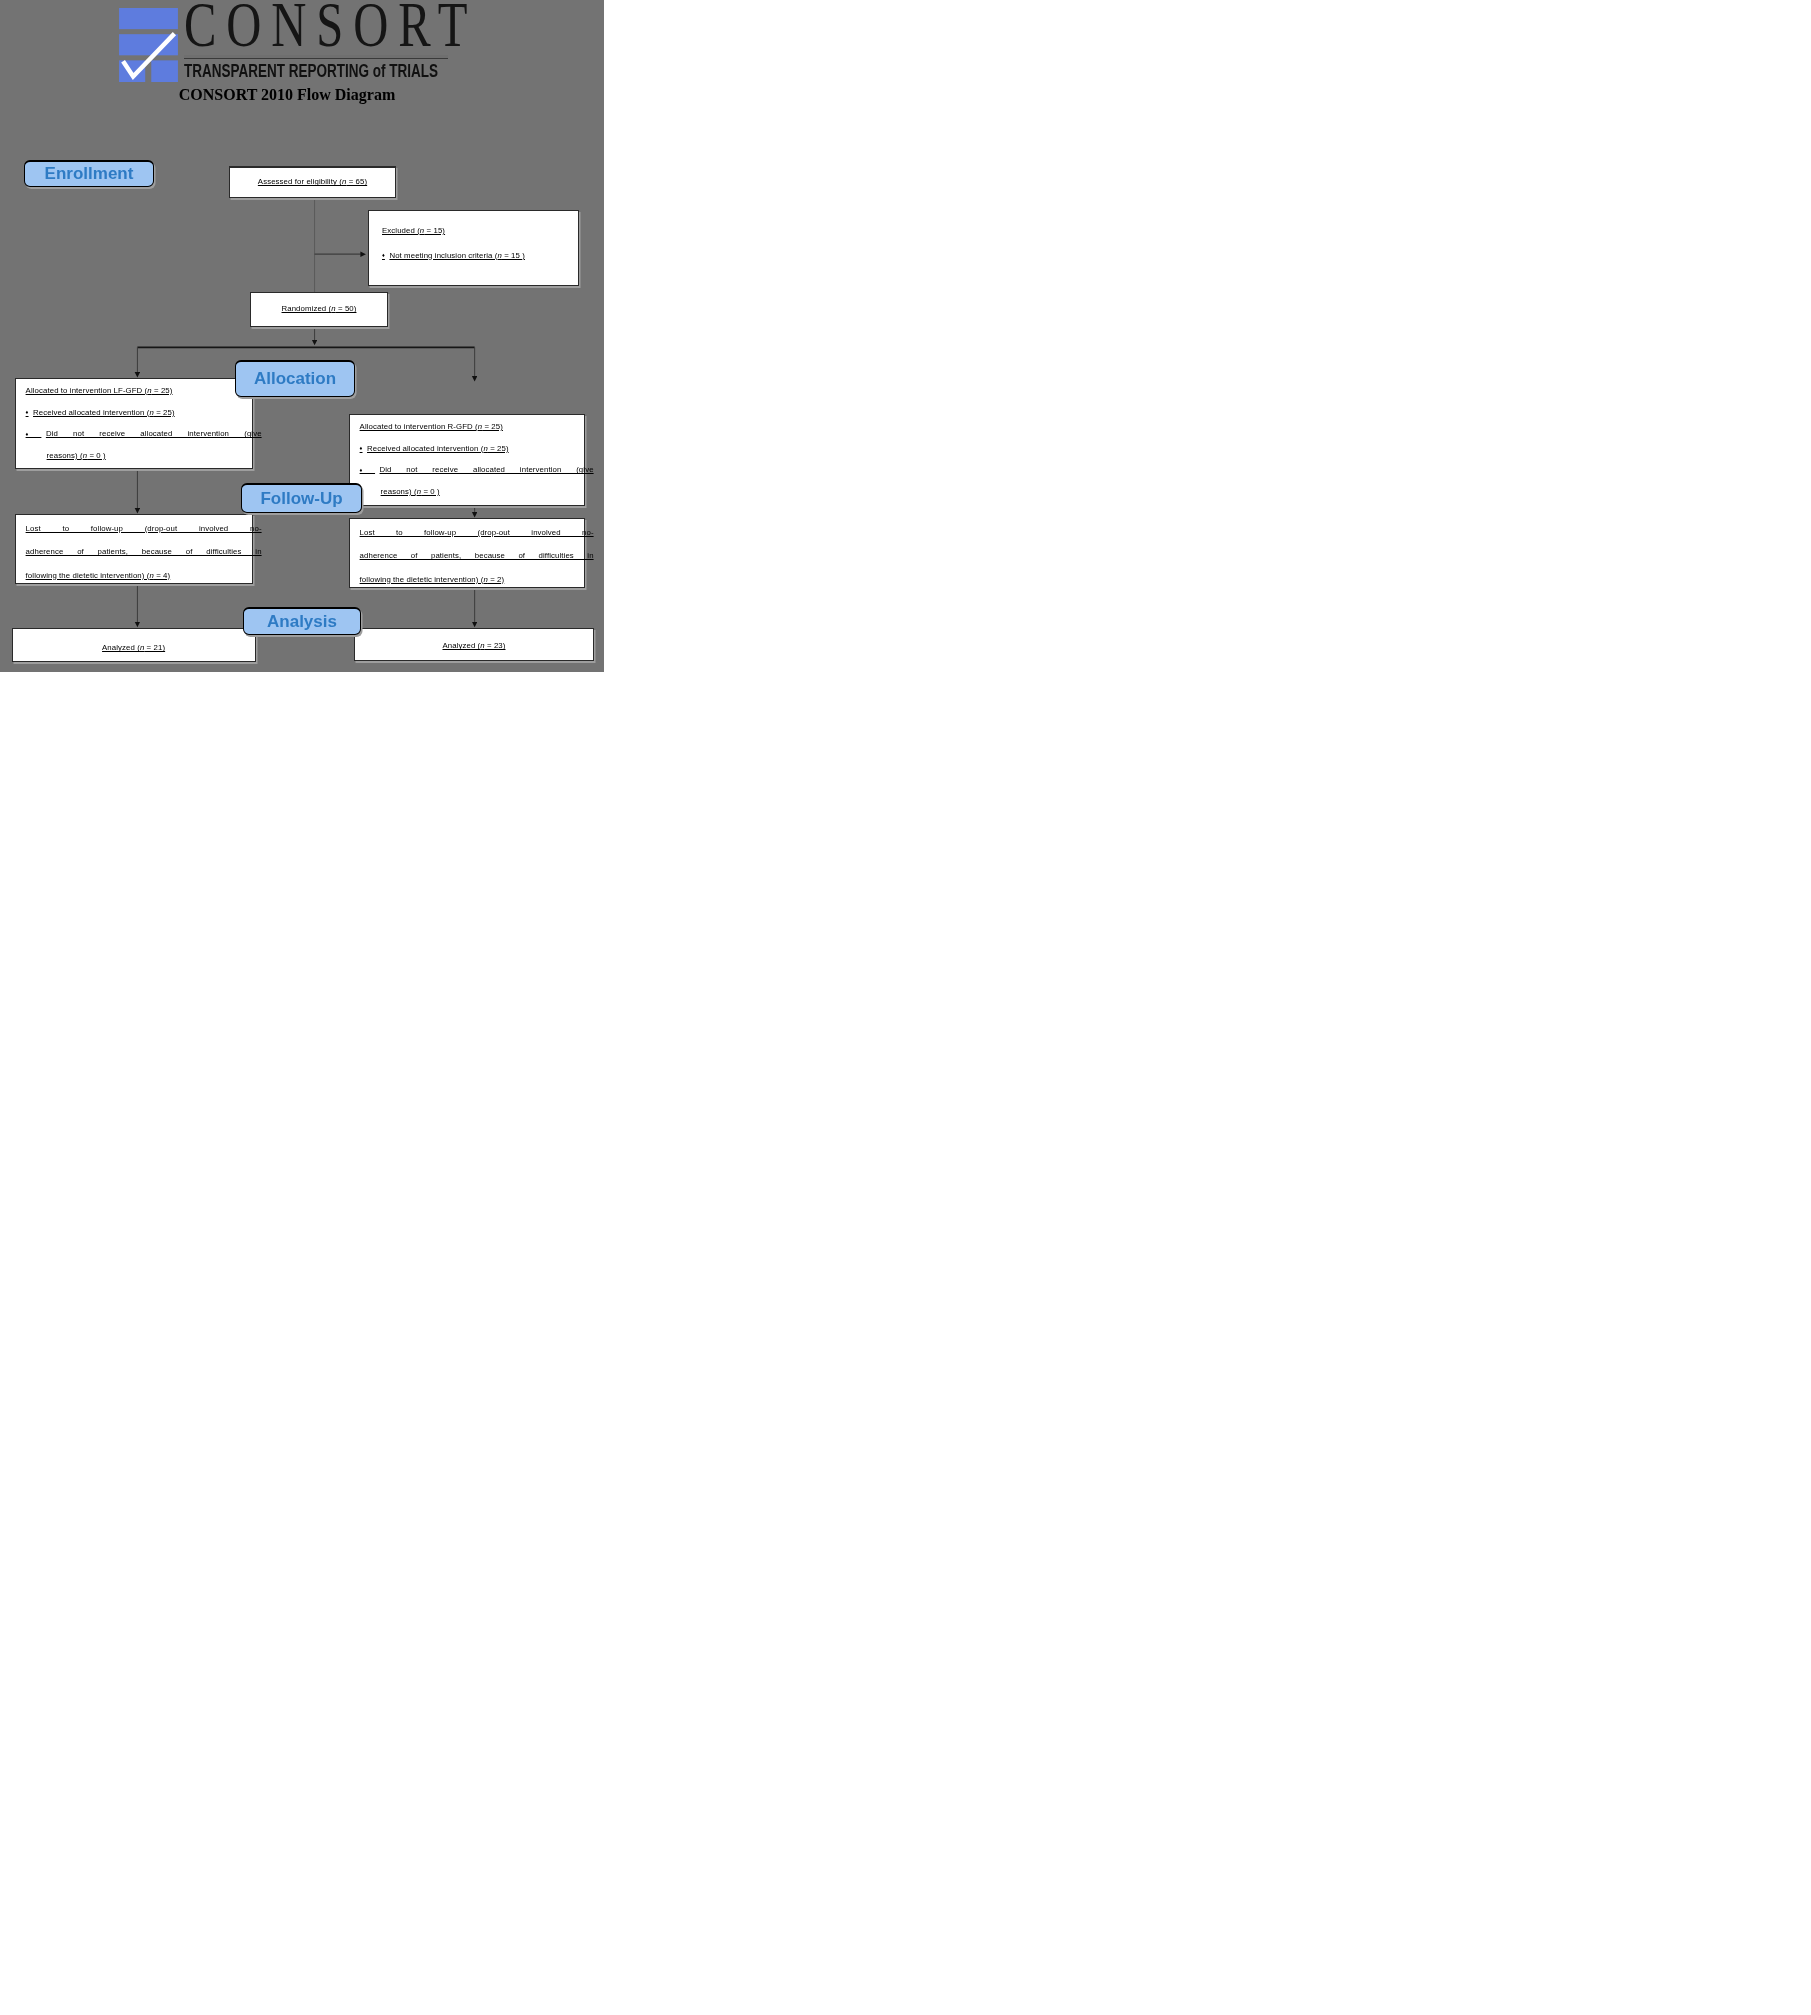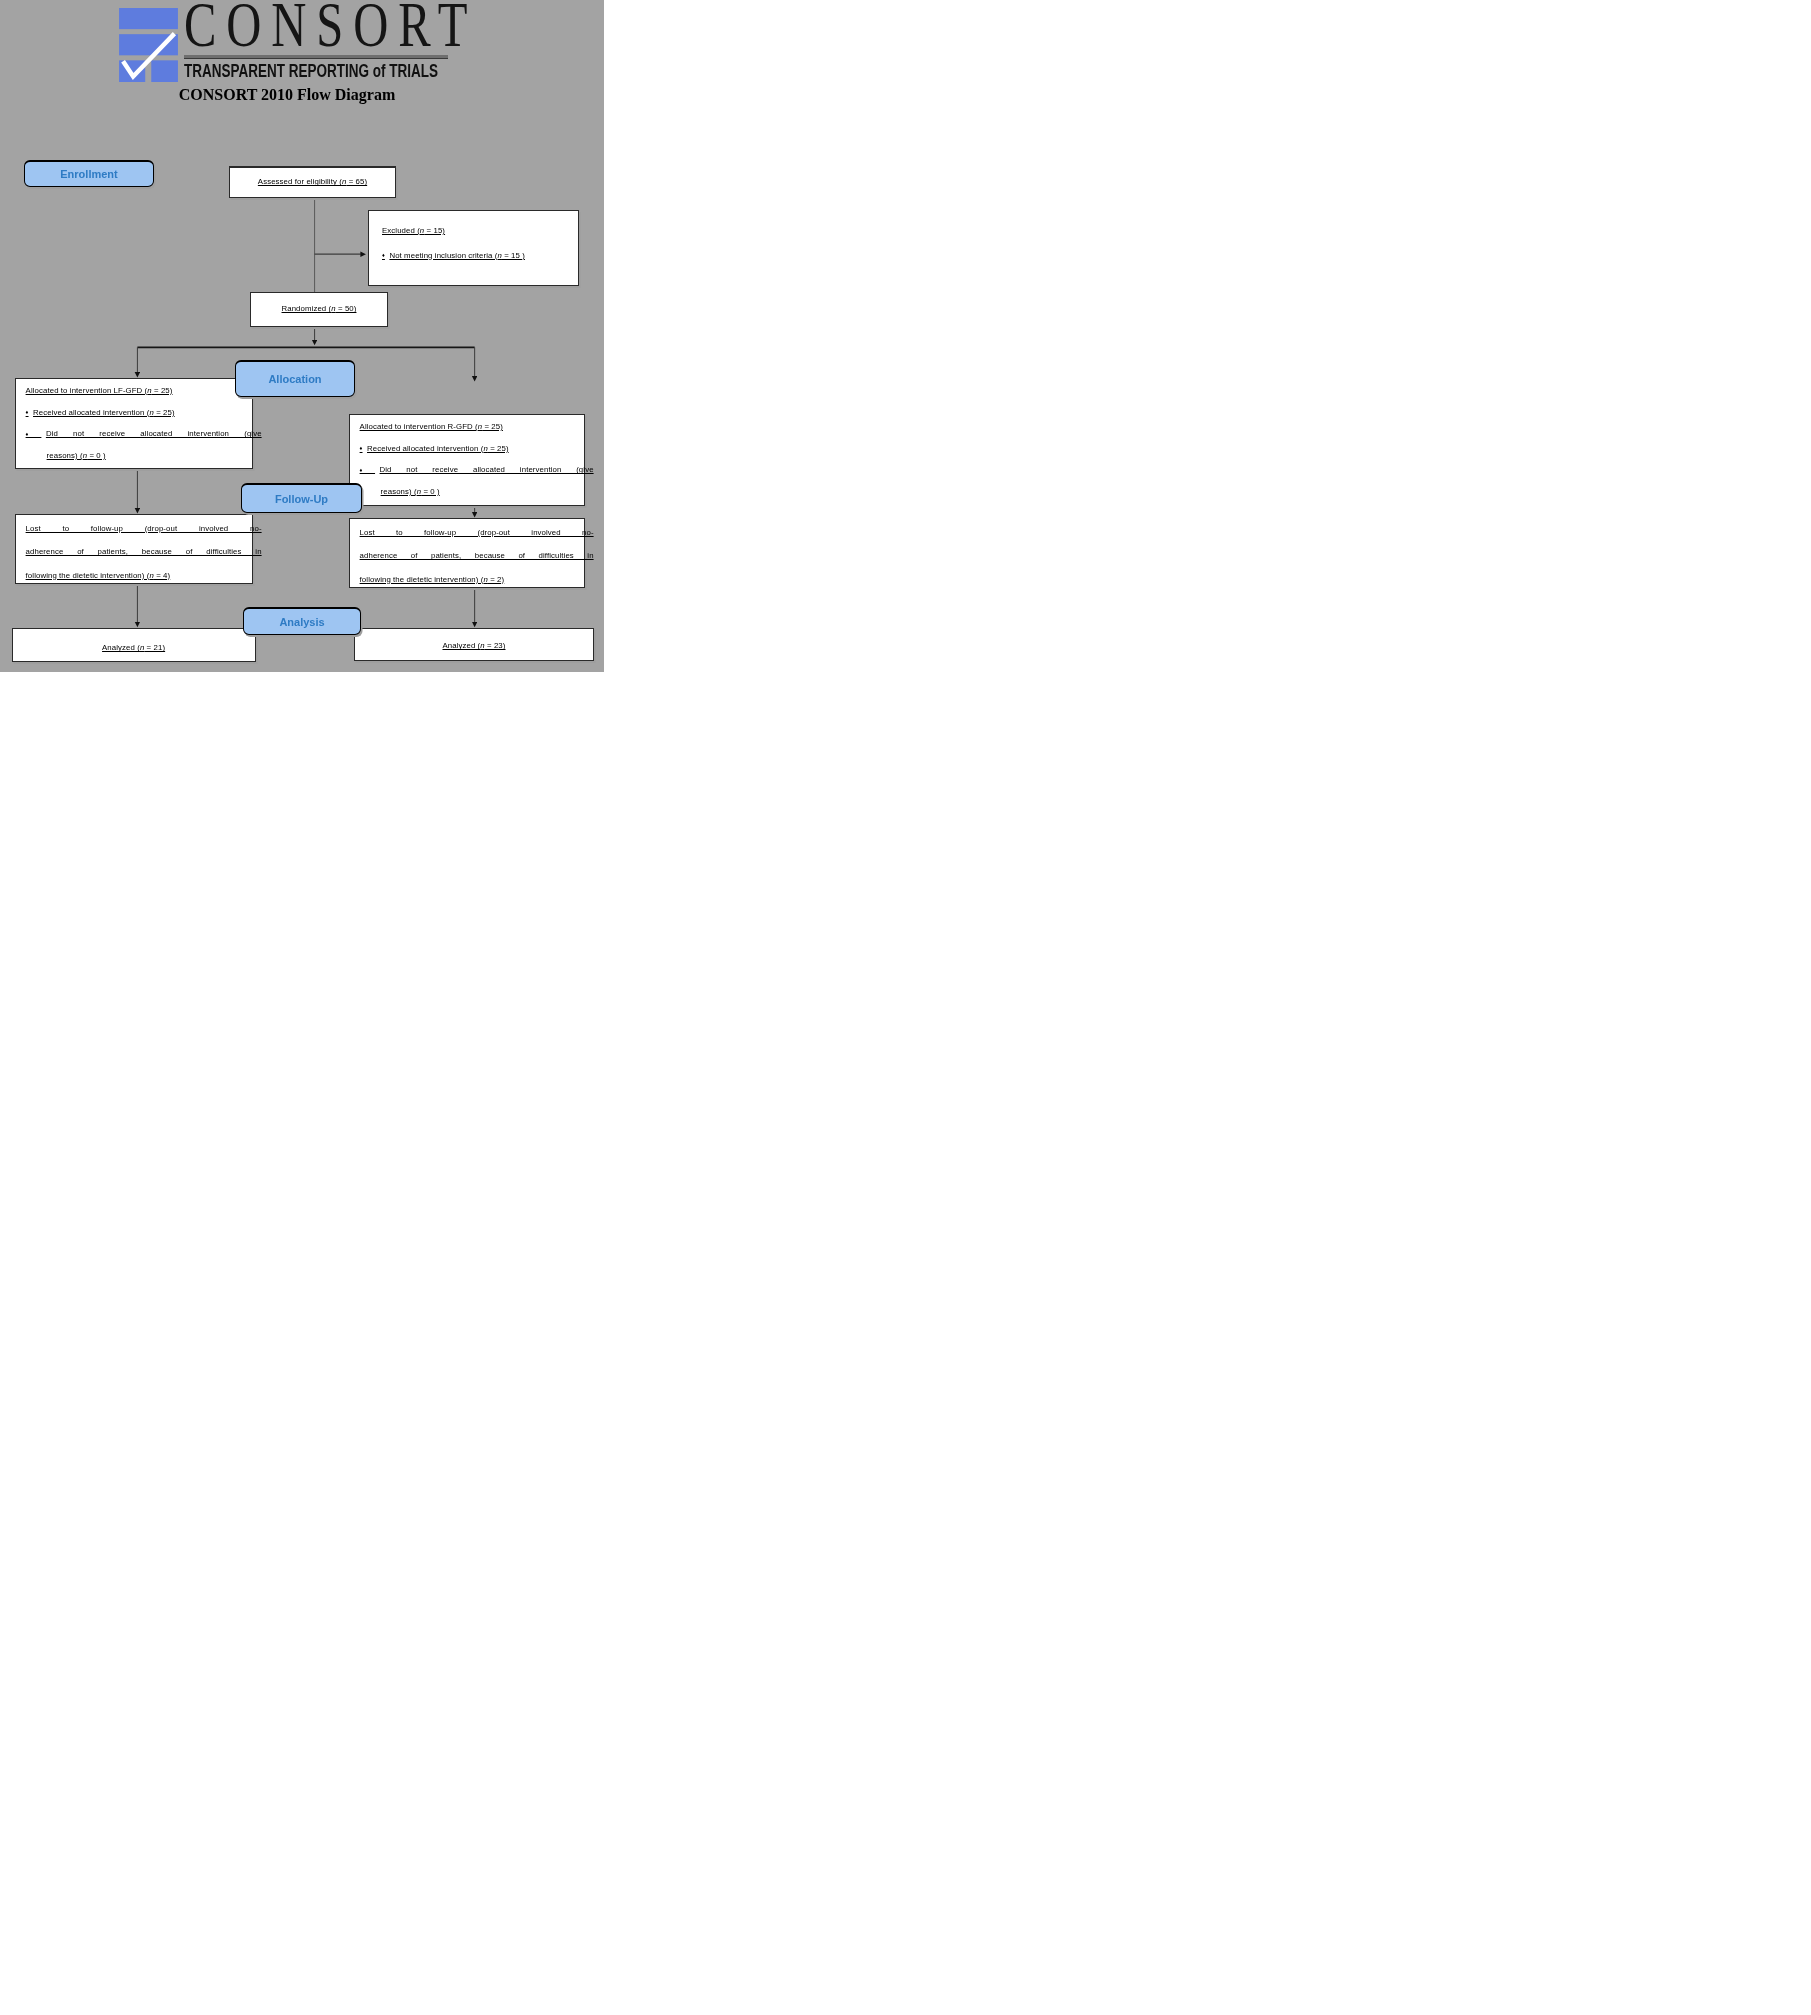--- a/index.html
+++ b/index.html
@@ -1,19 +1,19 @@
 <!DOCTYPE html>
 <html style="--logo-blue: #5E7CDE;font-size:8px"><head>
 <meta charset="utf-8">
 <style>
   html,body{margin:0;padding:0;background:#ffffff;}
   .page{
     position:relative;
     width:604px;height:672px;
-    background:#a3a3a3;
+    background:#737373;
     font-family:"Liberation Sans",sans-serif;
     color:#000;
     overflow:hidden;
   }
   
   .logo-svg{position:absolute;left:119px;top:8px;width:59px;height:74px;}
   .wordmark{
     position:absolute;left:184px;top:-7px;
     font-family:"Liberation Serif",serif;
     font-size:64px;line-height:64px;font-weight:400;
@@ -52,21 +52,21 @@
   .line.justify{text-align:justify;text-align-last:justify;}
   .line.indent{padding-left:21px;}
   
   .stage{
     position:absolute;
     background:#9EC5F2;
     border:1px solid #000;border-top-width:2px;
     border-radius:6px;
     box-shadow:1.5px 2px 0 #9e9e9e;
     display:flex;align-items:center;justify-content:center;
-    font-size:11px;font-weight:700;color:#2E7BC4;
+    font-size:17px;font-weight:700;color:#2E7BC4;
     box-sizing:border-box;
     z-index:5;
   }
   
   #lbl-enrollment{left:24px;top:160px;width:130px;height:27px;}
   #box-assessed{left:229px;top:166px;width:167px;height:32px;border-top-width:2px;}
   #box-excluded{left:368px;top:210px;width:211px;height:76px;}
   #box-excluded .content{padding:16px 11px 0 13px;}
   #box-excluded .line + .line{margin-top:16px;}
   #box-randomized{left:250px;top:292px;width:138px;height:35px;}

